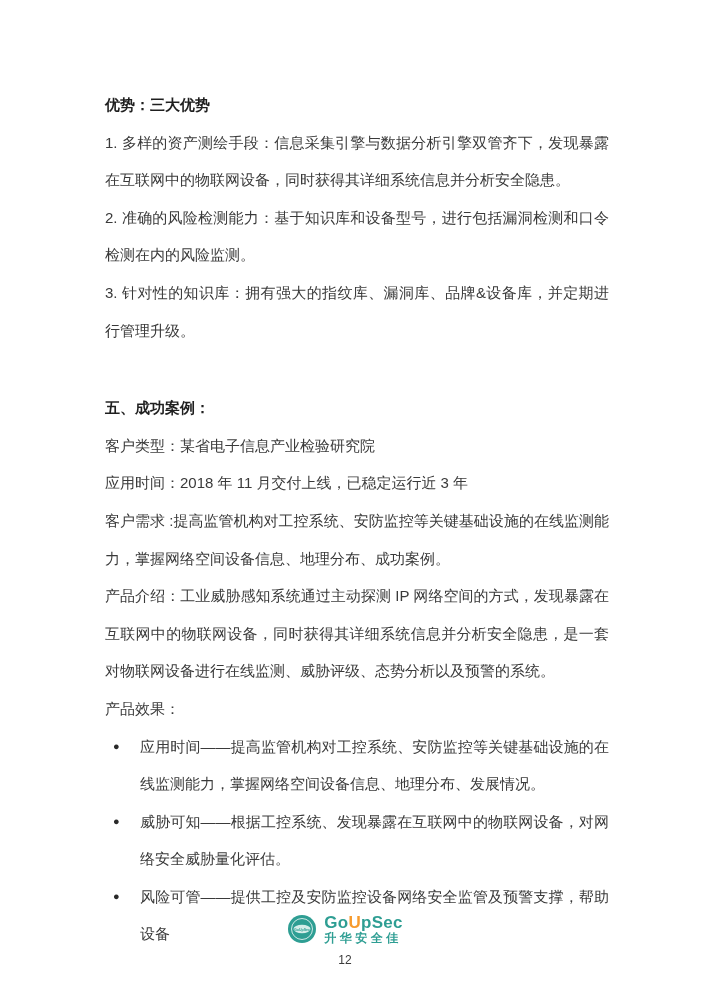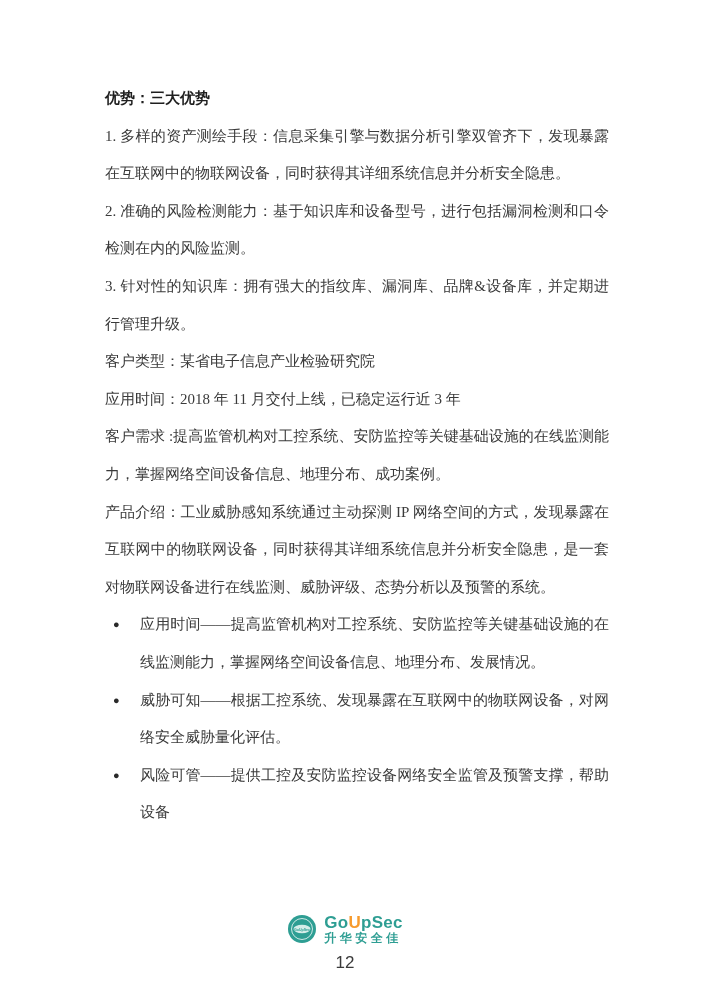--- a/index.html
+++ b/index.html
@@ -10,27 +10,26 @@
     font-family: "Liberation Sans", "DejaVu Sans", sans-serif;
     overflow: hidden;
   }
   .page {
     position: relative;
     width: 710px; height: 1004px;
     background: #ffffff;
   }
   .content {
     position: absolute;
-    left: 105px; top: 80px;
+    left: 105px; top: 86px;
     width: 504px;
     font-size: 15px;
     line-height: 37.6px;
     color: #3a3a3a;
     text-align: justify;
-    font-family: Liberation Serif, serif;
   }
   .doc-heading {
     margin: 0;
     font-size: 15px;
     font-weight: bold;
     color: #1f1f1f;
     line-height: 37.6px;
     text-align: left;
   }
   .case-heading { margin-top: 40px; }
@@ -68,48 +67,50 @@
   .wm-orange { color: #f79b2e; }
   .logo-subtext {
     font-size: 12px;
     line-height: 12px;
     color: #2e9e93;
     letter-spacing: 3.5px;
     font-weight: bold;
   }
   .page-number {
     margin-top: 9px;
-    font-size: 17px;
+    font-size: 12px;
     color: #3a3a3a;
   }
 </style>
 </head>
 <body>
 
 <div class="page">
 
   <div class="content">
 
     <h2 class="doc-heading">优势：三大优势</h2>
 
     <p class="doc-para">1. 多样的资产测绘手段：信息采集引擎与数据分析引擎双管齐下，发现暴露在互联网中的物联网设备，同时获得其详细系统信息并分析安全隐患。</p>
 
     <p class="doc-para">2. 准确的风险检测能力：基于知识库和设备型号，进行包括漏洞检测和口令检测在内的风险监测。</p>
 
     <p class="doc-para">3. 针对性的知识库：拥有强大的指纹库、漏洞库、品牌&amp;设备库，并定期进行管理升级。</p>
 
+    <h2 class="doc-heading case-heading">五、成功案例：</h2>
 
     <p class="doc-para">客户类型：某省电子信息产业检验研究院</p>
 
     <p class="doc-para">应用时间：2018 年 11 月交付上线，已稳定运行近 3 年</p>
 
     <p class="doc-para">客户需求 :提高监管机构对工控系统、安防监控等关键基础设施的在线监测能力，掌握网络空间设备信息、地理分布、成功案例。</p>
 
     <p class="doc-para">产品介绍：工业威胁感知系统通过主动探测 IP 网络空间的方式，发现暴露在互联网中的物联网设备，同时获得其详细系统信息并分析安全隐患，是一套对物联网设备进行在线监测、威胁评级、态势分析以及预警的系统。</p>
 
+    <p class="doc-para">产品效果：</p>
 
     <ul class="effect-list">
       <li class="effect-item">
         <span class="bullet-glyph">●</span>
         <span>应用时间——提高监管机构对工控系统、安防监控等关键基础设施的在线监测能力，掌握网络空间设备信息、地理分布、发展情况。</span>
       </li>
       <li class="effect-item">
         <span class="bullet-glyph">●</span>
         <span>威胁可知——根据工控系统、发现暴露在互联网中的物联网设备，对网络安全威胁量化评估。</span>
       </li>

